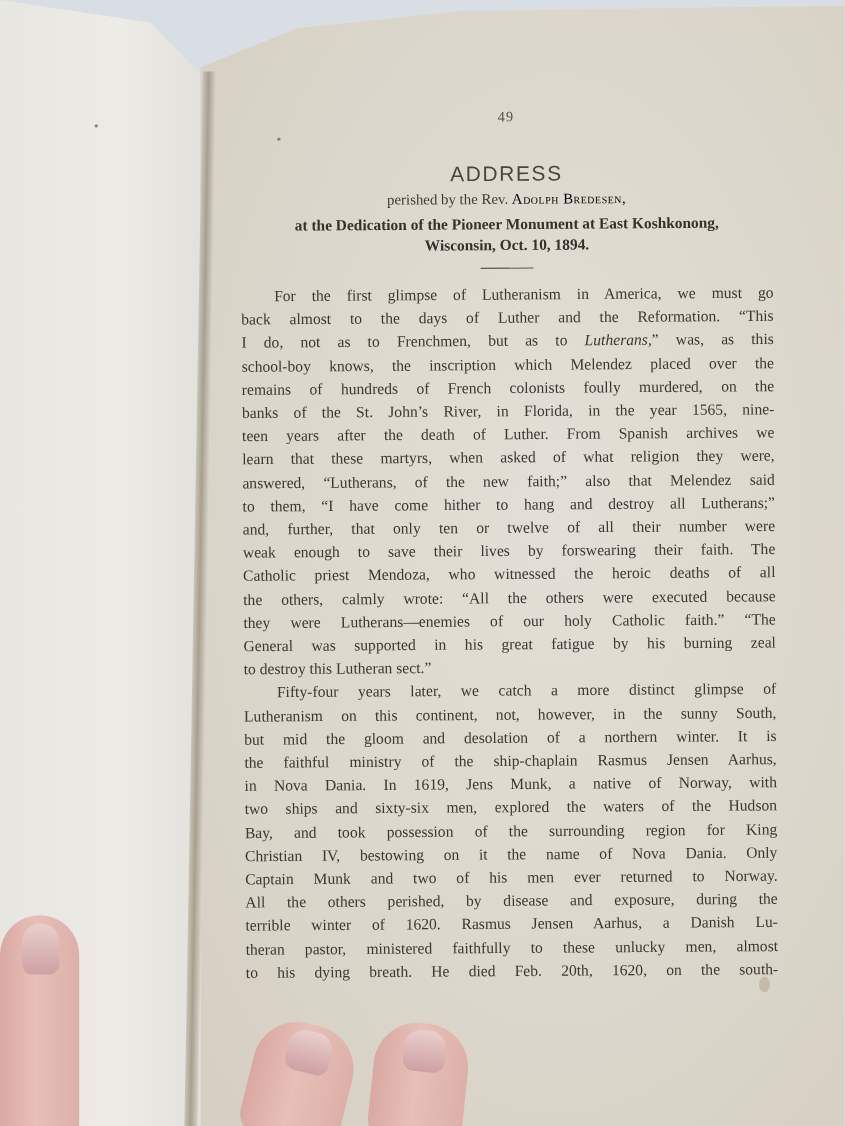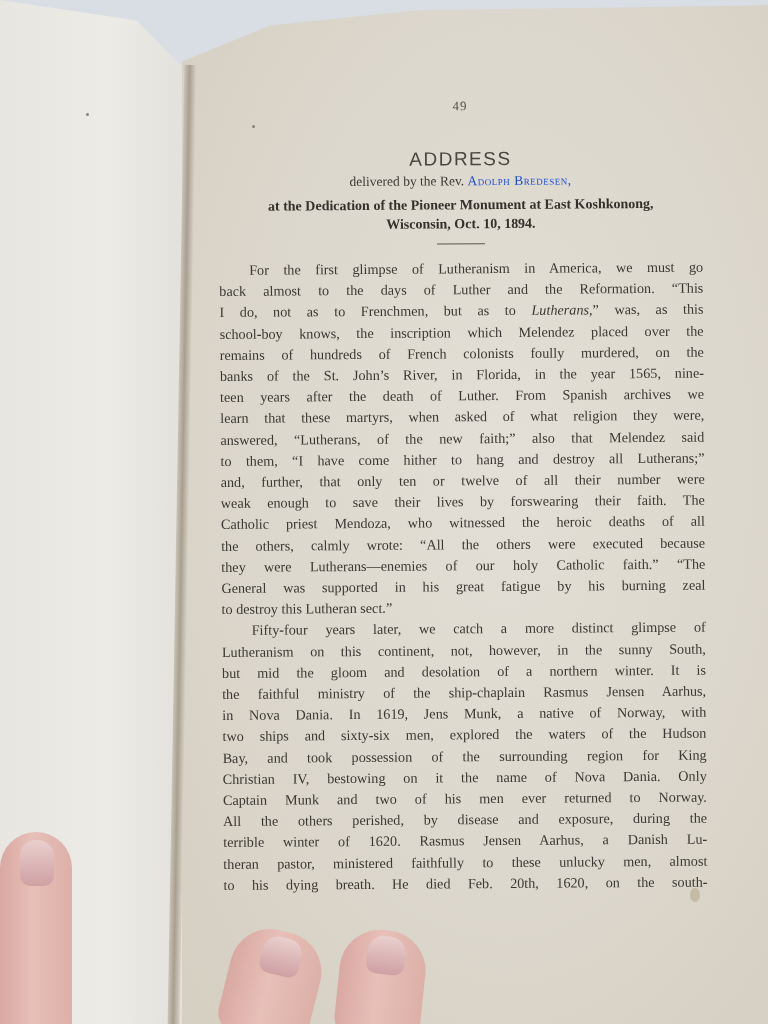--- a/index.html
+++ b/index.html
@@ -40,21 +40,21 @@
   }
   .title {
     text-align: center;
     font-family: "Liberation Sans", "DejaVu Sans", sans-serif;
     font-size: 19px; letter-spacing: 1.5px; color: #4a463f; margin: 0 0 3px 0;
     font-weight: normal;
   }
   .byline {
     text-align: center; font-size: 13.5px; margin: 0 0 6px 0; color: #3e3a34;
   }
-  .byline .sc { font-variant: small-caps; letter-spacing: 0.5px; color: #1d4ed8; }
+  .byline .sc { font-variant: small-caps; letter-spacing: 0.5px; color: #000000; }
   .occasion {
     text-align: center; font-size: 14px; font-weight: bold; line-height: 19px;
     color: #34312c; margin: 0 0 10px 0;
   }
   .rule {
     width: 48px; height: 1px; background: #5b574f; margin: 0 auto 14px auto;
   }
   .body-text p {
     margin: 0; font-size: 14.2px; line-height: 21.2px; text-align: justify;
     text-align-last: left;
@@ -89,21 +89,21 @@
 <div class="gutter"></div>
 
 <div class="speck" style="left:86px;top:113px"></div>
 <div class="speck" style="left:252px;top:125px"></div>
 <div class="stain" style="left:690px;top:888px"></div>
 
 <div class="text-block">
   <div class="page-number">49</div>
   <h1 class="title">ADDRESS</h1>
   <div class="byline">
-    <span>delivered by the Rev.</span>
+    <span>perished by the Rev.</span>
     <span class="sc">Adolph Bredesen,</span>
   </div>
   <div class="occasion">
     <div>at the Dedication of the Pioneer Monument at East Koshkonong,</div>
     <div>Wisconsin, Oct. 10, 1894.</div>
   </div>
   <div class="rule"></div>
 
   <div class="body-text">
     <p>

